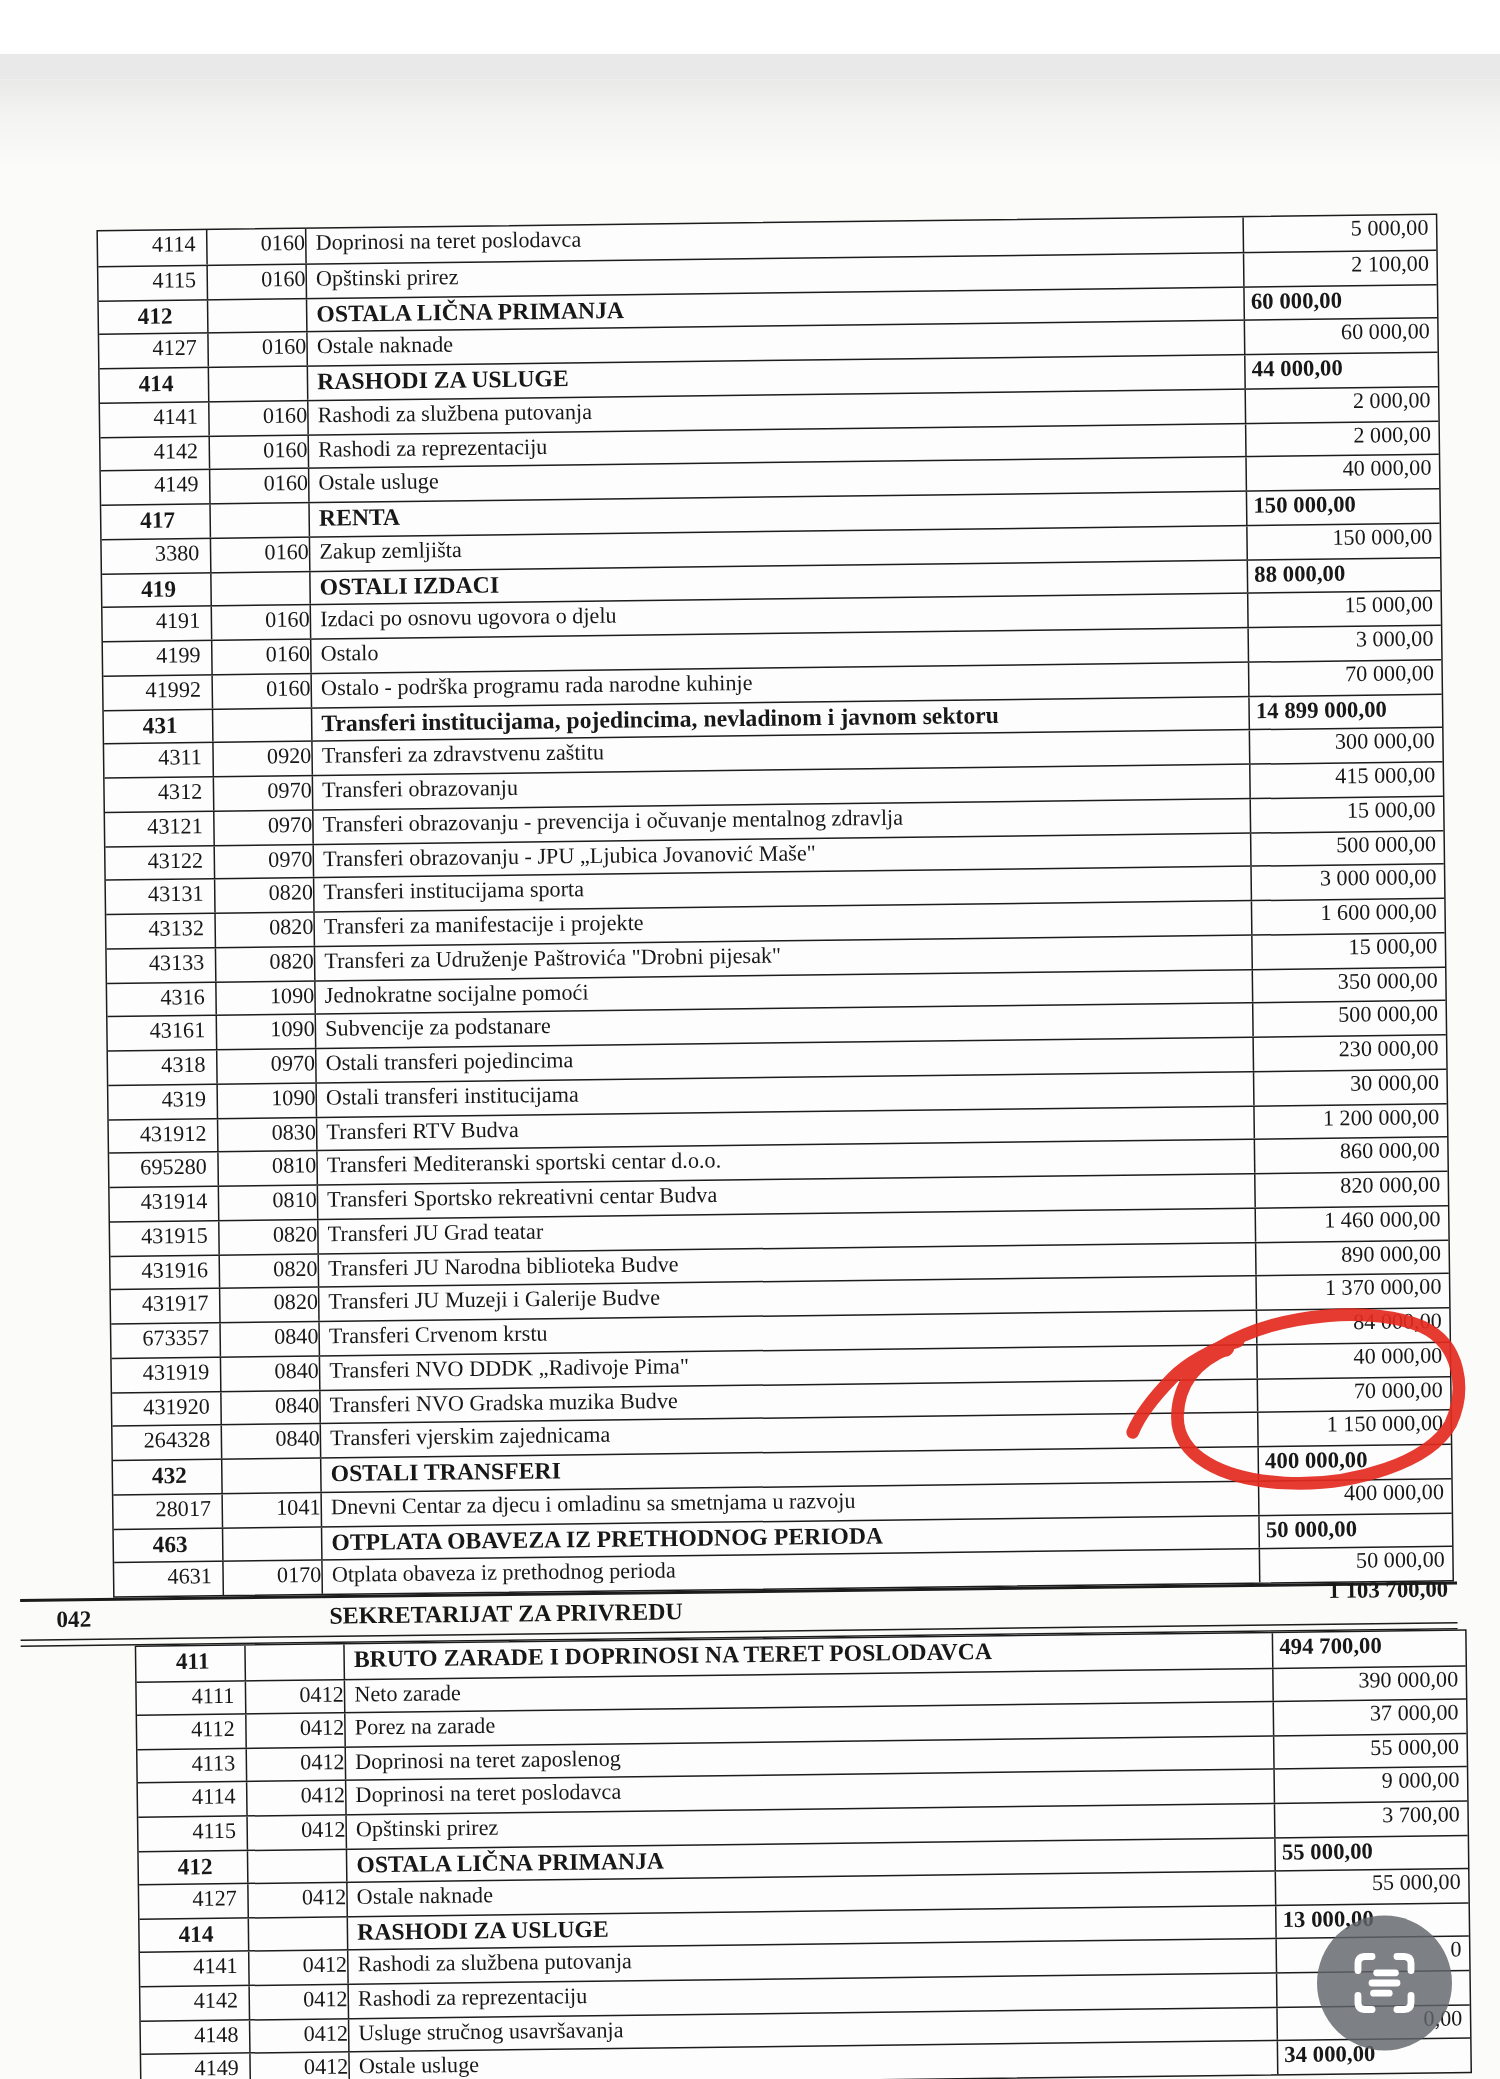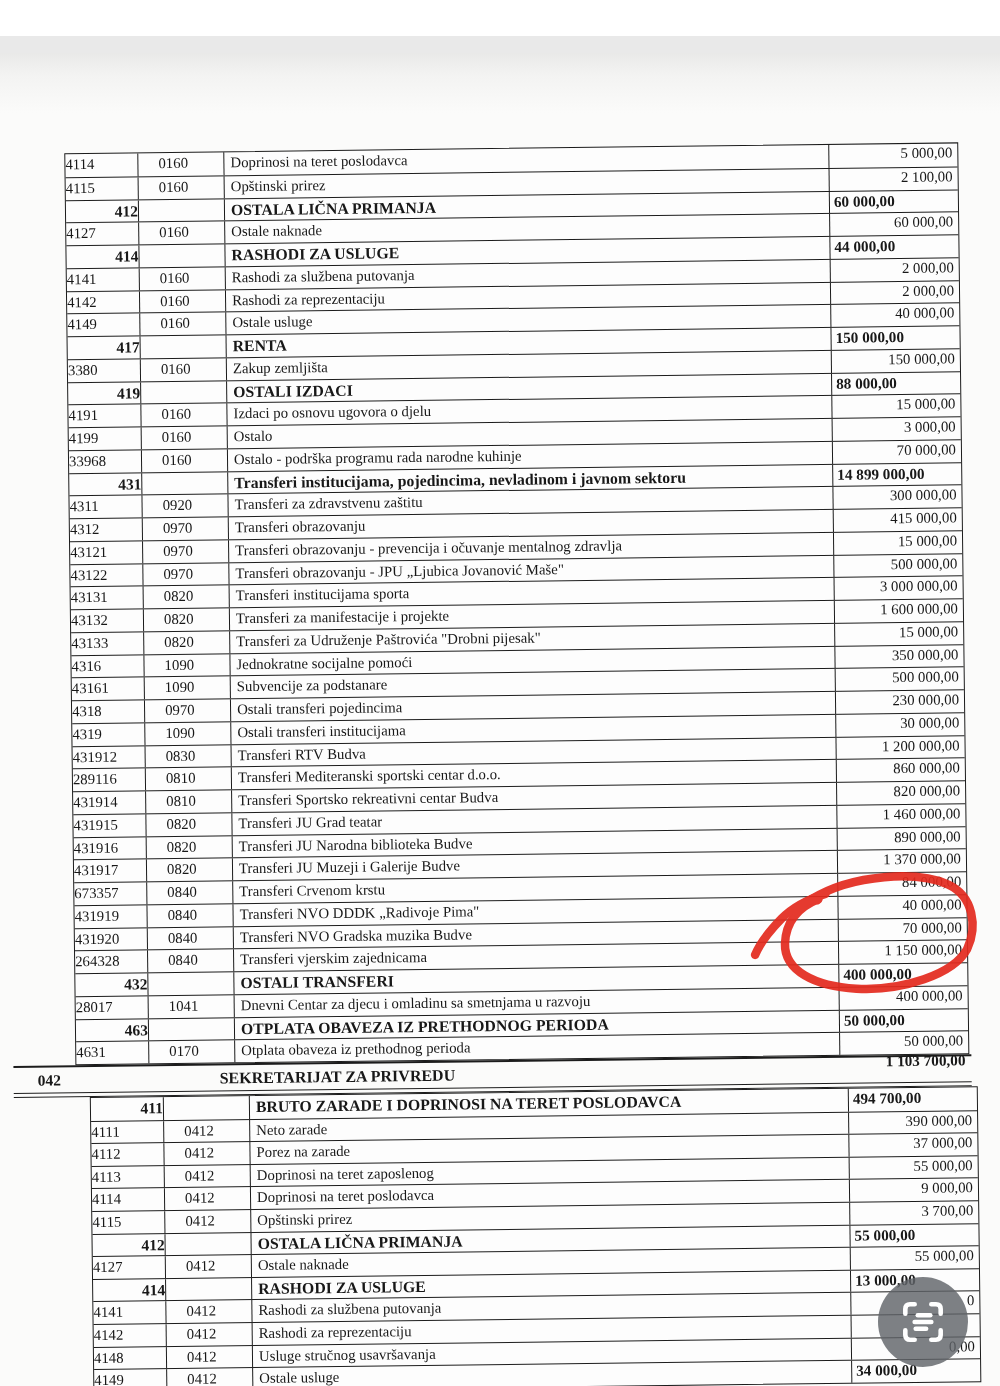--- a/index.html
+++ b/index.html
@@ -22,25 +22,25 @@
     transform:rotate(-0.7deg);transform-origin:500px 620px;
   }
   .tbl{position:absolute;border:1.7px solid #1c1c1c;background:rgba(255,255,255,0.55);}
   .t1{left:70px;top:148px;width:892px;}
   .t1 .row{height:22.75px;line-height:21.5px;}
   .t2{left:84px;top:1092px;width:886px;}
   .t2 .row{height:22.6px;line-height:21.5px;}
   .row{display:flex;border-top:1.3px solid #1c1c1c;box-sizing:border-box;}
   .row:first-child{border-top:none;}
   .row>div{box-sizing:border-box;overflow:visible;white-space:nowrap;font-size:14.8px;}
-  .c1{width:73px;border-right:1.3px solid #1c1c1c;text-align:left;padding-right:7px;}
-  .c2{width:66px;border-right:1.3px solid #1c1c1c;text-align:left;margin-left:20px;}
+  .c1{width:73px;border-right:1.3px solid #1c1c1c;text-align:right;padding-right:7px;}
+  .c2{width:66px;border-right:1.3px solid #1c1c1c;text-align:right;}
   .d{flex:1;border-right:1.3px solid #1c1c1c;padding-left:6px;}
   .a{width:128px;text-align:right;padding-right:5px;position:relative;top:-1px;}
-  .row.cat .c1{text-align:right;padding-left:3px;padding-right:0;font-weight:bold;font-size:15.5px;}
+  .row.cat .c1{text-align:center;padding-left:3px;padding-right:0;font-weight:bold;font-size:15.5px;}
   .row.cat .d{font-weight:bold;font-size:15.8px;}
   .row.cat .a{text-align:left;padding-left:4px;font-weight:bold;font-size:15.2px;}
   .a.ab{text-align:left;padding-left:4px;font-weight:bold;font-size:15.2px;}
   
   .sec042{
     position:absolute;left:8px;top:1060px;width:958px;height:28px;
     border-top:2.2px solid #1c1c1c;border-bottom:1.5px solid #1c1c1c;
     display:flex;align-items:center;font-weight:bold;box-sizing:border-box;
   }
   .sec042::after{
@@ -140,21 +140,21 @@
         <div class="d">Izdaci po osnovu ugovora o djelu</div>
         <div class="a">15 000,00</div>
       </div>
       <div class="row">
         <div class="c1">4199</div>
         <div class="c2">0160</div>
         <div class="d">Ostalo</div>
         <div class="a">3 000,00</div>
       </div>
       <div class="row">
-        <div class="c1">33968</div>
+        <div class="c1">41992</div>
         <div class="c2">0160</div>
         <div class="d">Ostalo - podrška programu rada narodne kuhinje</div>
         <div class="a">70 000,00</div>
       </div>
       <div class="row cat">
         <div class="c1">431</div>
         <div class="c2"></div>
         <div class="d">Transferi  institucijama, pojedincima, nevladinom i javnom sektoru</div>
         <div class="a">14 899 000,00</div>
       </div>
@@ -224,21 +224,21 @@
         <div class="d">Ostali transferi institucijama</div>
         <div class="a">30 000,00</div>
       </div>
       <div class="row">
         <div class="c1">431912</div>
         <div class="c2">0830</div>
         <div class="d">Transferi  RTV Budva</div>
         <div class="a">1 200 000,00</div>
       </div>
       <div class="row">
-        <div class="c1">289116</div>
+        <div class="c1">695280</div>
         <div class="c2">0810</div>
         <div class="d">Transferi  Mediteranski sportski centar d.o.o.</div>
         <div class="a">860 000,00</div>
       </div>
       <div class="row">
         <div class="c1">431914</div>
         <div class="c2">0810</div>
         <div class="d">Transferi  Sportsko rekreativni  centar Budva</div>
         <div class="a">820 000,00</div>
       </div>

